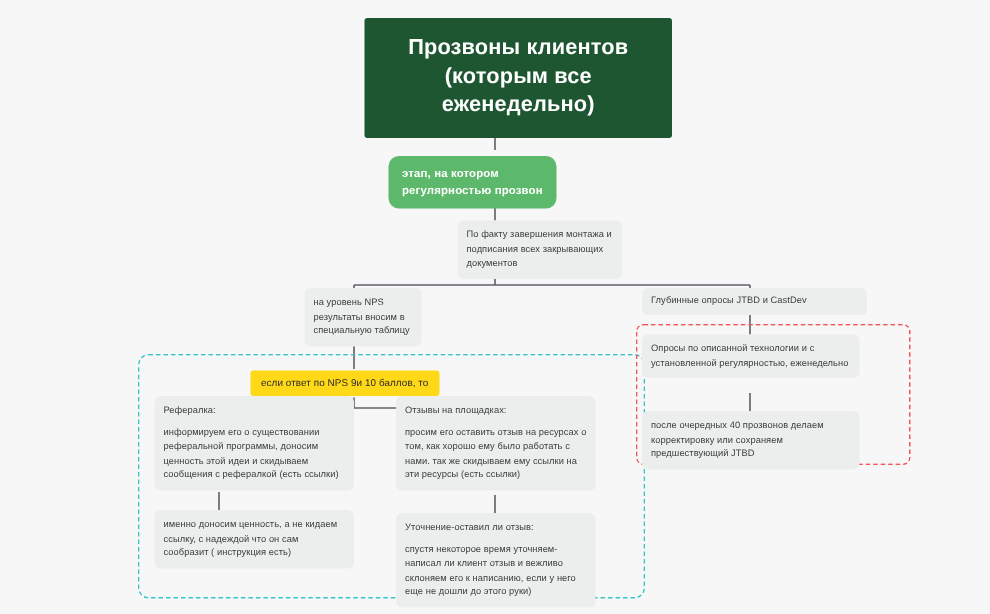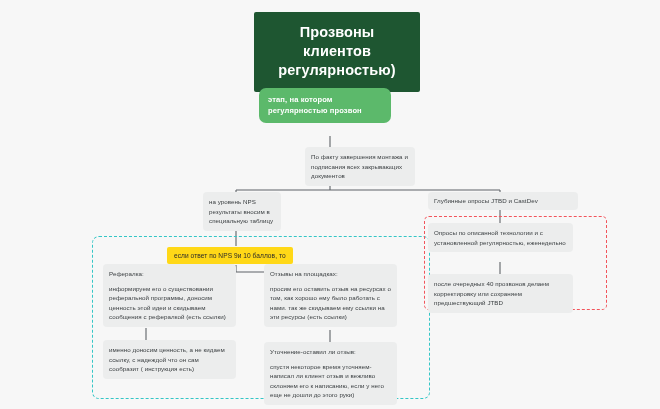--- a/index.html
+++ b/index.html
@@ -107,26 +107,27 @@
 
       <path d="M500 208 L500 223"></path>
 
       <path d="M500 262 L500 274"></path>
     </g>
   </svg>
 
   <div class="frame frame-teal" style="left:92px;top:236px;width:338px;height:163px;"></div>
   <div class="frame frame-red" style="left:424px;top:216px;width:183px;height:94px;"></div>
 
-  <div class="node root" style="left:254px;top:12px;width:166px;">
+  <div class="node root" style="left:243px;top:12px;width:205px;">
     <span class="title-line">Прозвоны клиентов</span>
-    <span class="title-line">регулярностью)</span>
+    <span class="title-line">(которым все</span>
+    <span class="title-line">еженедельно)</span>
   </div>
 
-  <div class="node stage" style="left:259px;top:88px;width:132px;">
+  <div class="node stage" style="left:259px;top:104px;width:112px;">
     <span class="title-line">этап, на котором</span>
     <span class="title-line">регулярностью прозвон</span>
   </div>
 
   <div class="node" style="left:305px;top:147px;width:110px;">
     <p>По факту завершения монтажа и подписания всех закрывающих документов</p>
   </div>
 
   <div class="node" style="left:203px;top:192px;width:78px;">
     <p>на уровень NPS результаты вносим в специальную таблицу</p>

